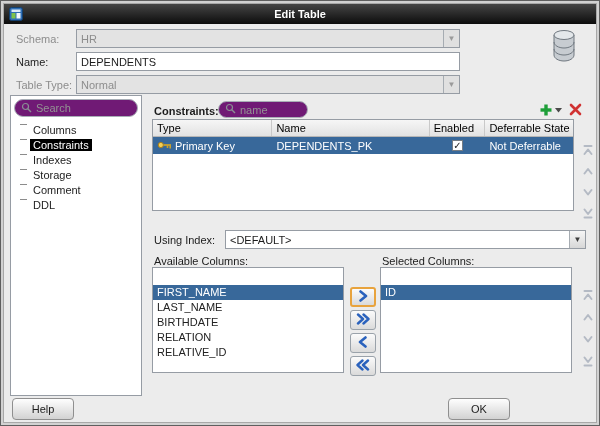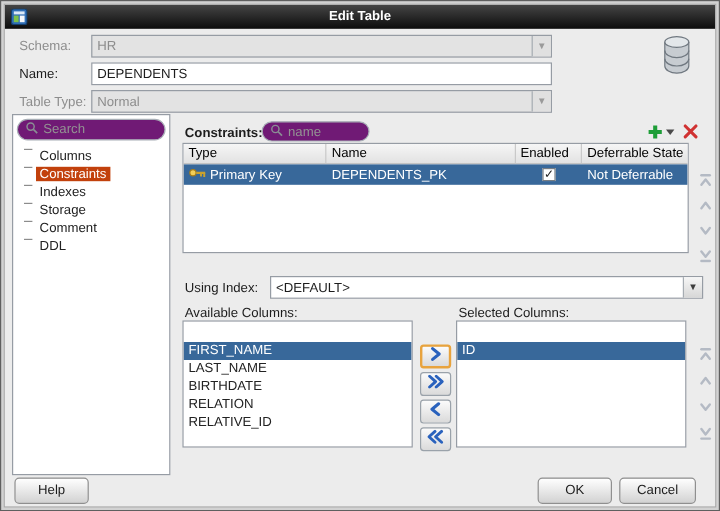--- a/index.html
+++ b/index.html
@@ -37,21 +37,21 @@
   .searchbox {
     display:flex; align-items:center; gap:4px; background:#701a75;
     border:1px solid #a8aeb6; border-radius:9px; padding:0 6px; font-size:11px;
   }
   .ph { color:#939393; }
   .side-search { position:absolute; left:3px; top:3px; width:124px; height:18px; }
   .tree { position:absolute; left:2px; top:28px; right:2px; }
   .titem { height:15px; display:flex; align-items:flex-start; font-size:11px; color:#222; }
   .twig { width:7px; border-top:1px solid #8c8c8c; margin:0 3px 0 7px; flex:0 0 auto; }
   .tlabel { padding:0 3px; }
-  .tlabel.sel { background:#c2410c; color:#fff; }
+  .tlabel.sel { background:#000000; color:#fff; }
   .grid { position:absolute; background:#fff; border:1px solid #969ca4; overflow:hidden; }
   .thead { display:flex; height:17px; background:linear-gradient(#f6f6f6,#e2e2e2); border-bottom:1px solid #b6b6b6; }
   .th { font-size:11px; padding:2px 4px 0 4px; border-right:1px solid #c9c9c9; white-space:nowrap; overflow:hidden; }
   .trow { display:flex; height:17px; align-items:center; font-size:11px; }
   .trow.sel { background:#38689a; color:#fff; }
   .td { padding:0 4px; white-space:nowrap; overflow:hidden; display:flex; align-items:center; gap:3px; }
   .td.center { justify-content:center; }
   .chk { width:11px; height:11px; background:#fff; border:1px solid #767d84; display:flex; align-items:center; justify-content:center; }
   .chk.checked::after { content:"✓"; font-size:10px; line-height:1; color:#262626; }
   .listbox { position:absolute; background:#fff; border:1px solid #969ca4; overflow:hidden; padding-top:17px; }
@@ -288,16 +288,15 @@
   </span>
   <span class="rarrow" style="left:576px;top:349px">
     <svg width="12" height="12" viewBox="0 0 12 12" fill="none" stroke="#b4bac4" stroke-width="2" stroke-linecap="round" stroke-linejoin="round">
           <path d="M2.5 2.5 L6 7 L9.5 2.5"></path>
           <path d="M2.5 10.5 H9.5"></path>
         </svg>
   </span>
 
   <div class="btn" style="left:8px;top:394px;width:62px">Help</div>
   <div class="btn" style="left:444px;top:394px;width:62px">OK</div>
-  <div class="btn" style="left:512px;top:394px;width:64px">Cancel</div>
 
  </div>
 </div>
 
 </body></html>

